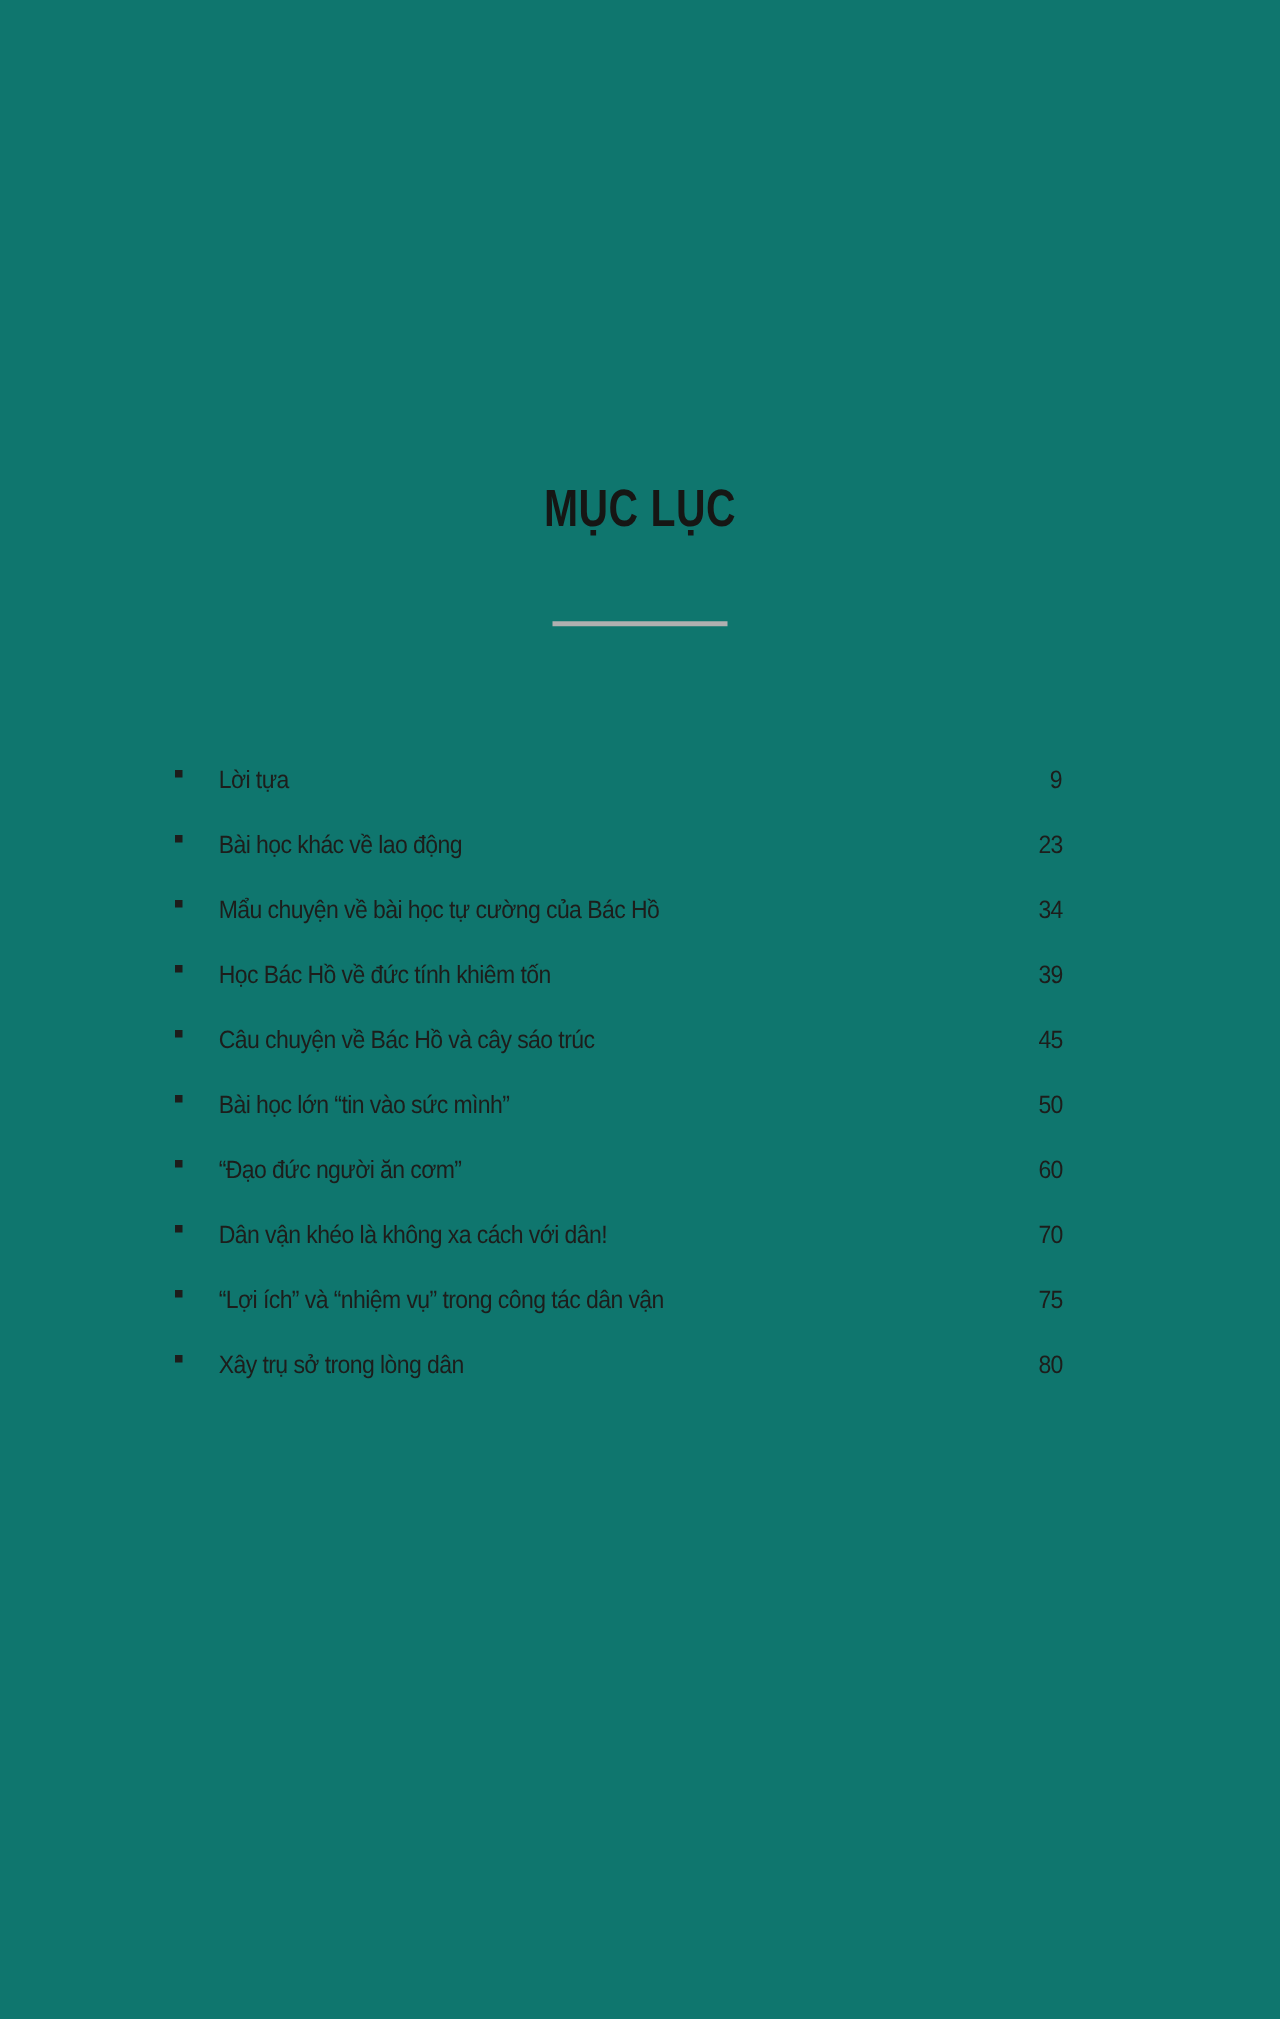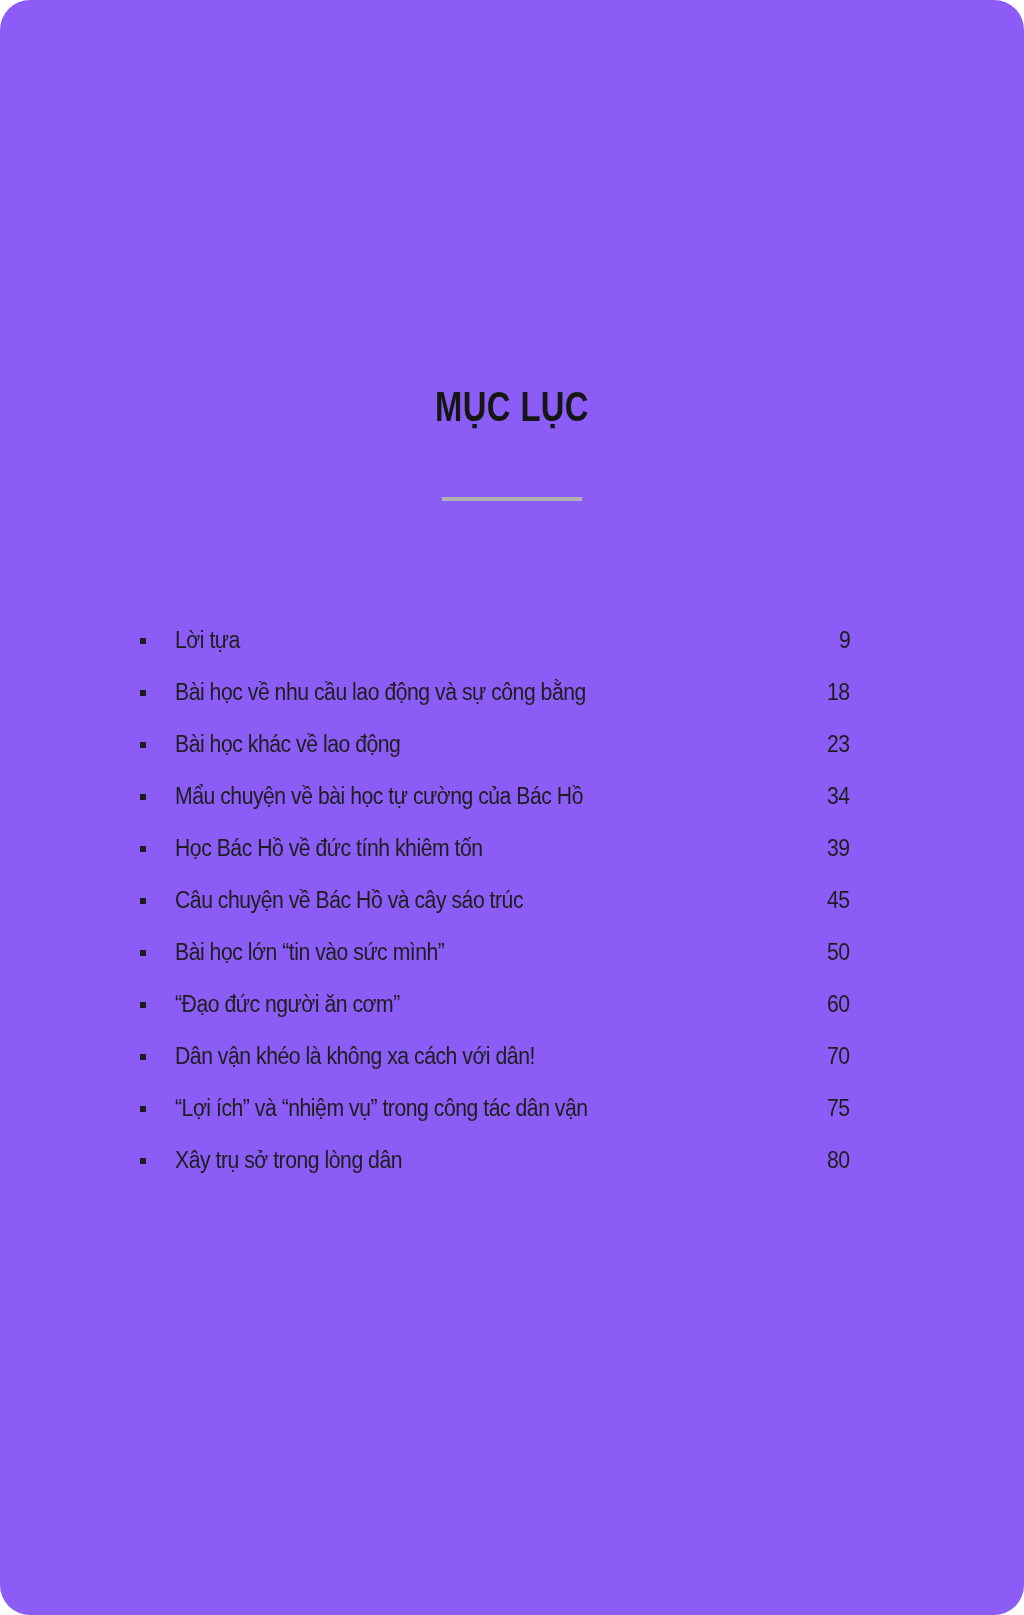--- a/index.html
+++ b/index.html
@@ -8,22 +8,21 @@
     width: 1024px;
     height: 1615px;
     position: relative;
     font-family: "Liberation Sans", "DejaVu Sans", sans-serif;
     color: #1d1d1b;
     overflow: hidden;
   }
   .page {
     position: absolute;
     inset: 0;
-    background: #8b5cf6;
-    border-radius: 30px;
+    background: #0f766e;
   }
   .page-title {
     position: absolute;
     top: 384px;
     left: 0;
     width: 100%;
     text-align: center;
     font-size: 42px;
     font-weight: 700;
     line-height: 1.1;
@@ -42,23 +41,22 @@
   }
   .toc-list {
     position: absolute;
     top: 614px;
     left: 140px;
     right: 174px;
     list-style: none;
   }
   .toc-entry {
     display: flex;
-    align-items: center;
     height: 52px;
-    font-size: 23px;
+    font-size: 20px;
     line-height: 1;
   }
   .bullet {
     width: 6px;
     height: 6px;
     background: #1d1d1b;
     flex: 0 0 6px;
     margin-right: 29px;
     margin-top: 2px;
   }
@@ -87,25 +85,20 @@
   <h1 class="page-title">MỤC LỤC</h1>
   <div class="title-divider"></div>
   <ul class="toc-list">
   <li class="toc-entry">
     <span class="bullet"></span>
     <span class="entry-title">Lời tựa</span>
     <span class="entry-page">9</span>
   </li>
 
 
-  <li class="toc-entry">
-    <span class="bullet"></span>
-    <span class="entry-title">Bài học về nhu cầu lao động và sự công bằng</span>
-    <span class="entry-page">18</span>
-  </li>
 
   <li class="toc-entry">
     <span class="bullet"></span>
     <span class="entry-title">Bài học khác về lao động</span>
     <span class="entry-page">23</span>
   </li>
 
 
   <li class="toc-entry">
     <span class="bullet"></span>

